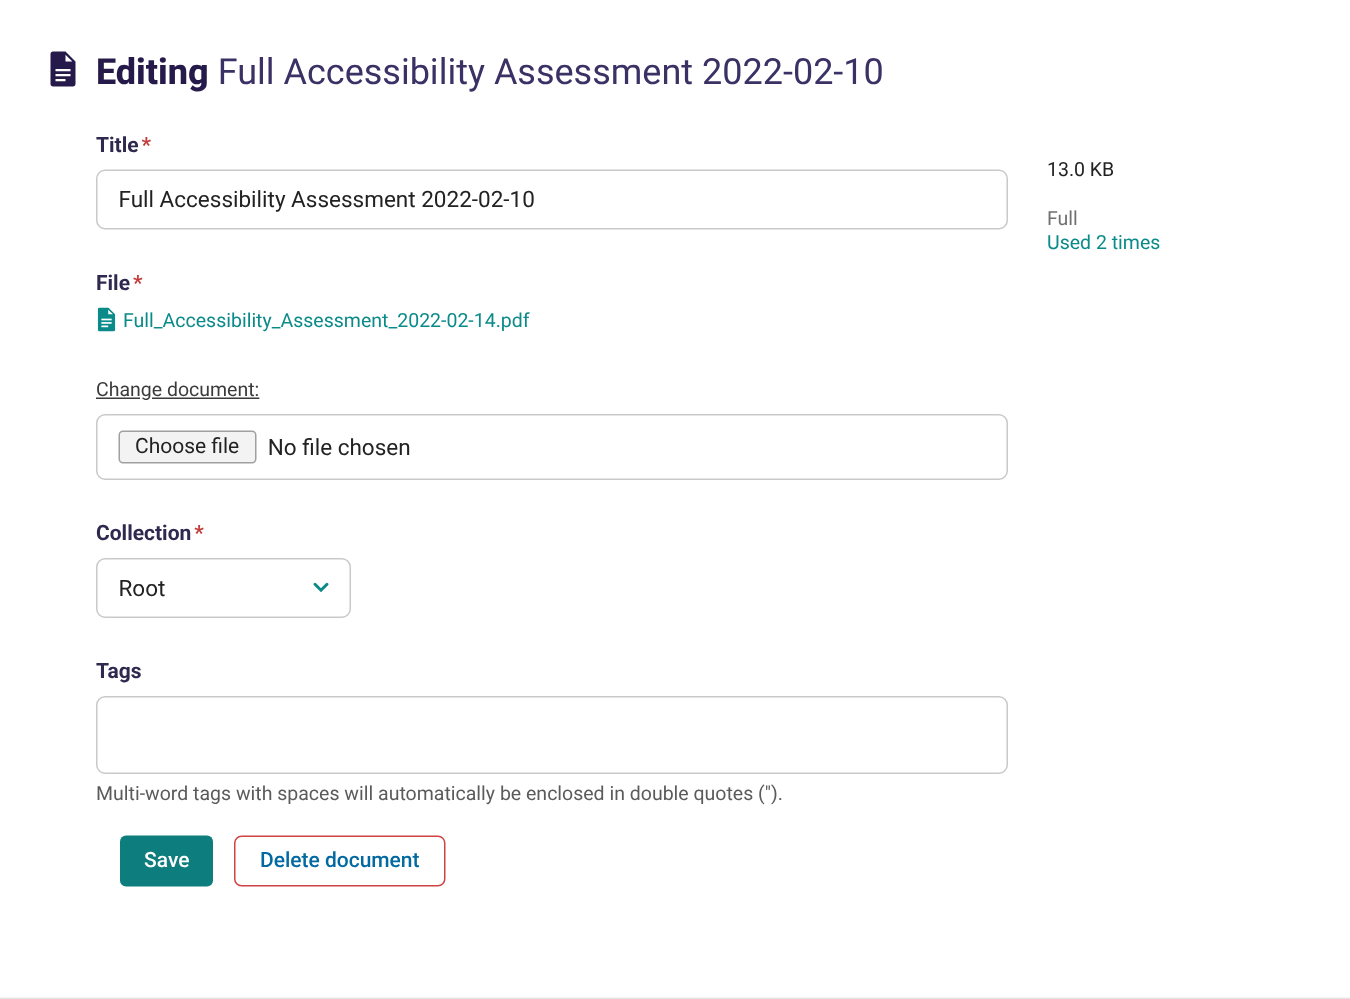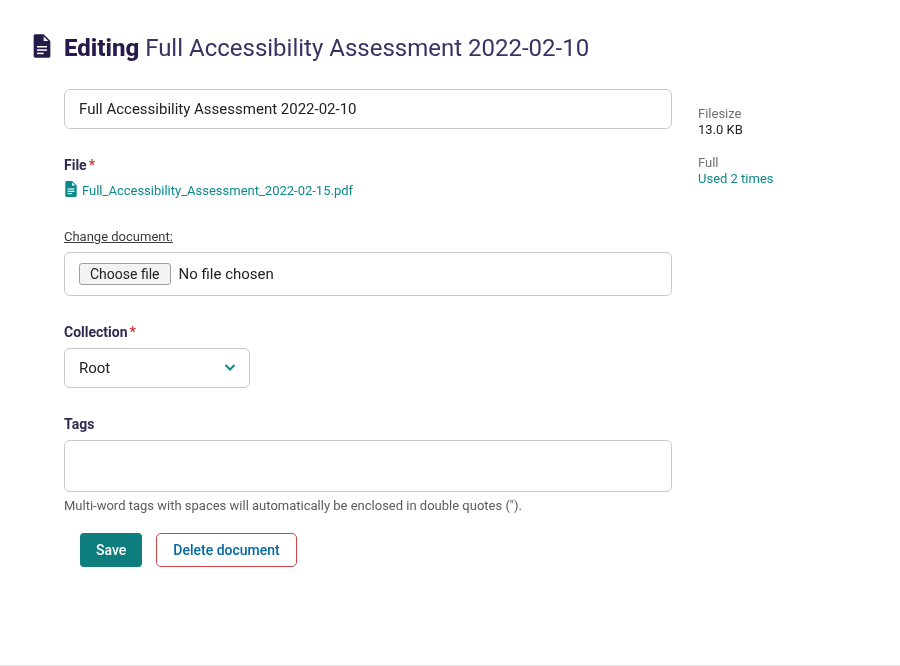--- a/index.html
+++ b/index.html
@@ -144,21 +144,21 @@
       color: #222;
     }
 
     .file-picker-status {
       color: #222;
       font-size: 15px;
     }
 
     .select-wrap {
       position: relative;
-      width: 186px;
+      width: 170px;
     }
 
     .select-wrap select {
       width: 100%;
       padding: 10px 36px 10px 14px;
       font-size: 15px;
       border: 1px solid #c9c9c9;
       border-radius: 6px;
       background: #fff;
       color: #222;
@@ -252,36 +252,37 @@
           <path d="M14 0H4C2.9 0 2 0.9 2 2v24c0 1.1 0.9 2 2 2h16c1.1 0 2-0.9 2-2V8L14 0z M14 2.5L19.5 8H14V2.5z"></path>
           <rect x="6" y="14" width="12" height="1.8" fill="#fff"></rect>
           <rect x="6" y="18" width="12" height="1.8" fill="#fff"></rect>
           <rect x="6" y="22" width="8" height="1.8" fill="#fff"></rect>
         </svg>
       </span>
       <h1 class="heading-text"><span class="bold">Editing</span> <span class="light">Full Accessibility Assessment 2022-02-10</span></h1>
     </div>
 
     <div class="field">
+      <label class="field-label"><span>Title</span><span class="required-star">*</span></label>
       <input class="text-input" type="text" value="Full Accessibility Assessment 2022-02-10" style="">
     </div>
 
     <div class="field">
       <label class="field-label"><span>File</span><span class="required-star">*</span></label>
 
       <div class="file-row">
         <span>
           <svg viewBox="0 0 24 28" fill="#0b8a8a">
             <path d="M14 0H4C2.9 0 2 0.9 2 2v24c0 1.1 0.9 2 2 2h16c1.1 0 2-0.9 2-2V8L14 0z M14 2.5L19.5 8H14V2.5z"></path>
             <rect x="6" y="13" width="12" height="2" fill="#fff"></rect>
             <rect x="6" y="17" width="12" height="2" fill="#fff"></rect>
             <rect x="6" y="21" width="8" height="2" fill="#fff"></rect>
           </svg>
         </span>
-        <span class="file-name">Full_Accessibility_Assessment_2022-02-15.pdf</span>
+        <span class="file-name">Full_Accessibility_Assessment_2022-02-14.pdf</span>
       </div>
 
       <div class="change-doc">
         <div class="change-doc-label">Change document:</div>
         <div class="file-picker">
           <button class="choose-file-btn">Choose file</button>
           <span class="file-picker-status">No file chosen</span>
         </div>
       </div>
     </div>
@@ -307,18 +308,17 @@
     </div>
 
     <div class="button-row">
       <button class="btn-primary">Save</button>
       <button class="btn-danger">Delete document</button>
     </div>
 
   </div>
 
   <div class="side-col">
-    <div class="side-label">Filesize</div>
     <div class="side-value">13.0&nbsp;KB</div>
     <div class="side-label">Full</div>
     <a class="side-link">Used 2 times</a>
   </div>
 </div>
 
 </body></html>

